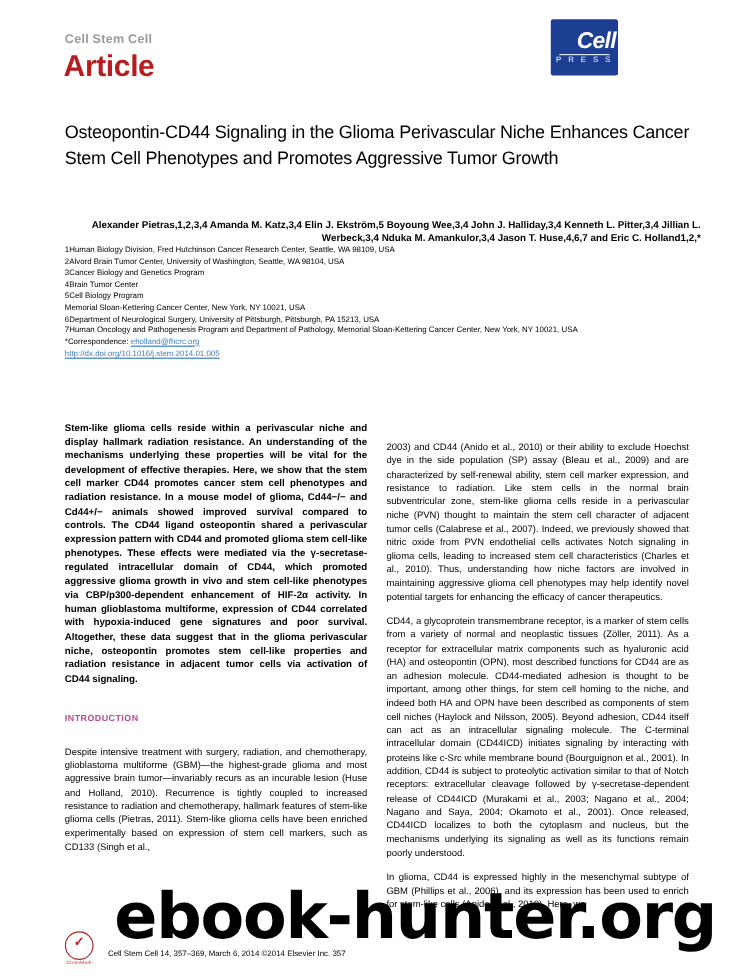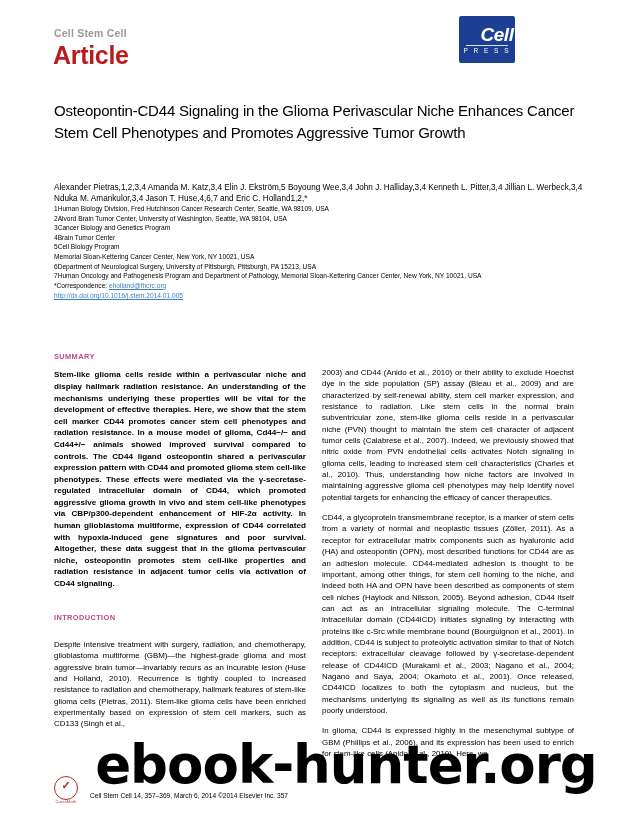--- a/index.html
+++ b/index.html
@@ -94,22 +94,23 @@
     font-weight: normal;
     line-height: 22px;
     letter-spacing: -0.2px;
   }
   .authors {
     position: absolute;
     left: 54px;
     top: 182px;
     width: 530px;
     font-size: 8.2px;
-    font-weight: normal;
+    font-weight: bold;
     line-height: 11px;
+    text-align: right;
   }
   .affiliations {
     position: absolute;
     left: 54px;
     top: 204px;
     width: 530px;
     font-size: 6.6px;
     line-height: 9.6px;
   }
   .affiliations .aff-line { white-space: nowrap; }
@@ -253,21 +254,20 @@
     <div class="aff-line"></div>
     <div class="aff-line">
       <span>*Correspondence: </span><a class="corr-link" href="#">eholland@fhcrc.org</a>
     </div>
     <div class="aff-line doi-line">
       <a class="doi-link" href="#">http://dx.doi.org/10.1016/j.stem.2014.01.005</a>
     </div>
   </div>
 
   <div class="col col-left">
-    <div class="sec-head">SUMMARY</div>
     <p class="summary-body">Stem-like glioma cells reside within a perivascular niche and display hallmark radiation resistance. An understanding of the mechanisms underlying these properties will be vital for the development of effective therapies. Here, we show that the stem cell marker CD44 promotes cancer stem cell phenotypes and radiation resistance. In a mouse model of glioma, Cd44−/− and Cd44+/− animals showed improved survival compared to controls. The CD44 ligand osteopontin shared a perivascular expression pattern with CD44 and promoted glioma stem cell-like phenotypes. These effects were mediated via the γ-secretase-regulated intracellular domain of CD44, which promoted aggressive glioma growth in vivo and stem cell-like phenotypes via CBP/p300-dependent enhancement of HIF-2α activity. In human glioblastoma multiforme, expression of CD44 correlated with hypoxia-induced gene signatures and poor survival. Altogether, these data suggest that in the glioma perivascular niche, osteopontin promotes stem cell-like properties and radiation resistance in adjacent tumor cells via activation of CD44 signaling.</p>
     <div class="intro-head">INTRODUCTION</div>
     <p class="body-p">Despite intensive treatment with surgery, radiation, and chemotherapy, glioblastoma multiforme (GBM)—the highest-grade glioma and most aggressive brain tumor—invariably recurs as an incurable lesion (Huse and Holland, 2010). Recurrence is tightly coupled to increased resistance to radiation and chemotherapy, hallmark features of stem-like glioma cells (Pietras, 2011). Stem-like glioma cells have been enriched experimentally based on expression of stem cell markers, such as CD133 (Singh et al.,</p>
   </div>
 
   <div class="col col-right">
     <p class="body-p">2003) and CD44 (Anido et al., 2010) or their ability to exclude Hoechst dye in the side population (SP) assay (Bleau et al., 2009) and are characterized by self-renewal ability, stem cell marker expression, and resistance to radiation. Like stem cells in the normal brain subventricular zone, stem-like glioma cells reside in a perivascular niche (PVN) thought to maintain the stem cell character of adjacent tumor cells (Calabrese et al., 2007). Indeed, we previously showed that nitric oxide from PVN endothelial cells activates Notch signaling in glioma cells, leading to increased stem cell characteristics (Charles et al., 2010). Thus, understanding how niche factors are involved in maintaining aggressive glioma cell phenotypes may help identify novel potential targets for enhancing the efficacy of cancer therapeutics.</p>
     <p class="body-p">CD44, a glycoprotein transmembrane receptor, is a marker of stem cells from a variety of normal and neoplastic tissues (Zöller, 2011). As a receptor for extracellular matrix components such as hyaluronic acid (HA) and osteopontin (OPN), most described functions for CD44 are as an adhesion molecule. CD44-mediated adhesion is thought to be important, among other things, for stem cell homing to the niche, and indeed both HA and OPN have been described as components of stem cell niches (Haylock and Nilsson, 2005). Beyond adhesion, CD44 itself can act as an intracellular signaling molecule. The C-terminal intracellular domain (CD44ICD) initiates signaling by interacting with proteins like c-Src while membrane bound (Bourguignon et al., 2001). In addition, CD44 is subject to proteolytic activation similar to that of Notch receptors: extracellular cleavage followed by γ-secretase-dependent release of CD44ICD (Murakami et al., 2003; Nagano et al., 2004; Nagano and Saya, 2004; Okamoto et al., 2001). Once released, CD44ICD localizes to both the cytoplasm and nucleus, but the mechanisms underlying its signaling as well as its functions remain poorly understood.</p>
     <p class="body-p">In glioma, CD44 is expressed highly in the mesenchymal subtype of GBM (Phillips et al., 2006), and its expression has been used to enrich for stem-like cells (Anido et al., 2010). Here, we</p>
   </div>

